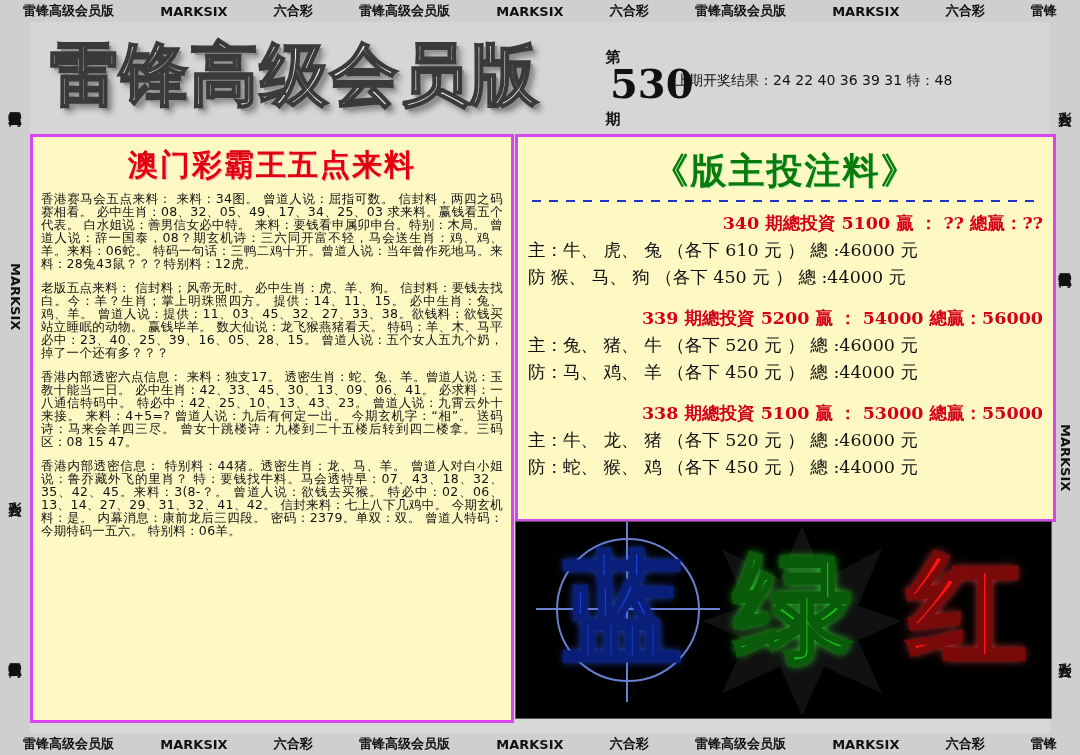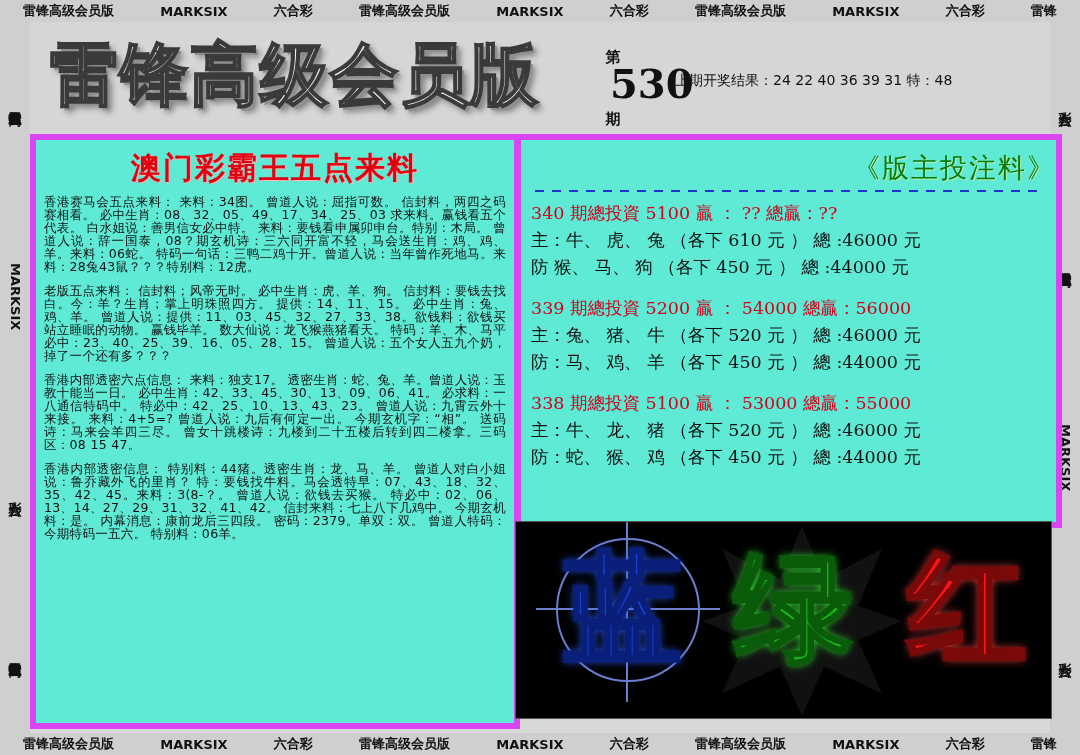--- a/index.html
+++ b/index.html
@@ -58,21 +58,21 @@
     position:absolute;left:580px;top:38px;
     font-size:40px;font-weight:bold;color:#111;
     font-family:"DejaVu Serif","Liberation Serif",serif;
   }
   .lastdraw{
     position:absolute;left:645px;top:50px;
     font-size:14px;color:#111;white-space:nowrap;
   }
   
   .panel{
-    position:absolute;background:#5eead4;border:6px solid #d946ef;
+    position:absolute;background:#fef9c3;border:3px solid #d946ef;
     overflow:hidden;
   }
   #left-panel{left:30px;top:134px;width:478px;height:583px;}
   #right-panel{left:515px;top:134px;width:535px;height:382px;}
   #art-panel{left:515px;top:521px;width:535px;height:196px;background:#000;border:1px solid #555;}
 
   .lp-title{
     text-align:center;margin:8px 0 6px 0;
     font-family:"DejaVu Serif","Liberation Serif",serif;
     font-size:30px;font-weight:bold;color:#e1000f;
@@ -80,35 +80,35 @@
     letter-spacing:2px;
   }
   .lp-body{padding:0 8px;}
   .para{
     font-size:12.5px;line-height:13px;color:#111;
     text-align:justify;margin:0 0 11px 0;
     letter-spacing:.3px;
   }
 
   .rp-title{
-    text-align:right;margin:10px 0 4px 0;
-    font-family:"DejaVu Serif","Liberation Serif",serif;
-    font-size:27px;font-weight:normal;color:#0a7a0a;
+    text-align:center;margin:10px 0 4px 0;
+    font-family:"DejaVu Serif","Liberation Serif",serif;
+    font-size:36px;font-weight:bold;color:#0a7a0a;
     text-shadow:1px 1px 0 #b9f0b9;letter-spacing:2px;
   }
   .dashline{
     margin:4px 14px 8px 14px;height:2px;
     background:repeating-linear-gradient(to right,#2233cc 0 9px,transparent 9px 17px);
   }
   .block{margin:0 0 14px 0;padding:0 10px;}
   .bline{
     font-size:17.5px;line-height:27px;color:#111;white-space:nowrap;
     font-family:"DejaVu Serif","Liberation Serif",serif;
   }
-  .bline.head{color:#d4001a;font-weight:normal;}
+  .bline.head{color:#d4001a;font-weight:bold;text-align:right;}
 
   
   .art-wrap{position:relative;width:100%;height:100%;}
   .burst{
     position:absolute;left:186px;top:4px;width:200px;height:190px;
     background:#000;
     clip-path:polygon(50% 0%,61% 28%,90% 12%,78% 42%,100% 50%,78% 60%,90% 88%,61% 74%,50% 100%,39% 74%,10% 88%,22% 60%,0% 50%,22% 42%,10% 12%,39% 28%);
     background:#111;
   }
   .glyph{

